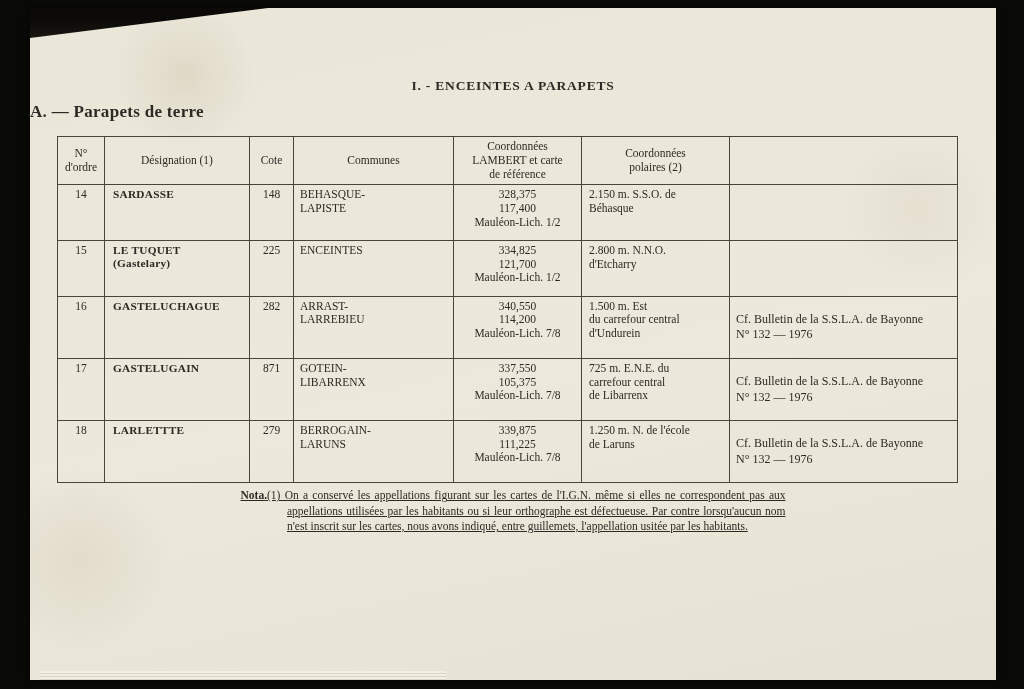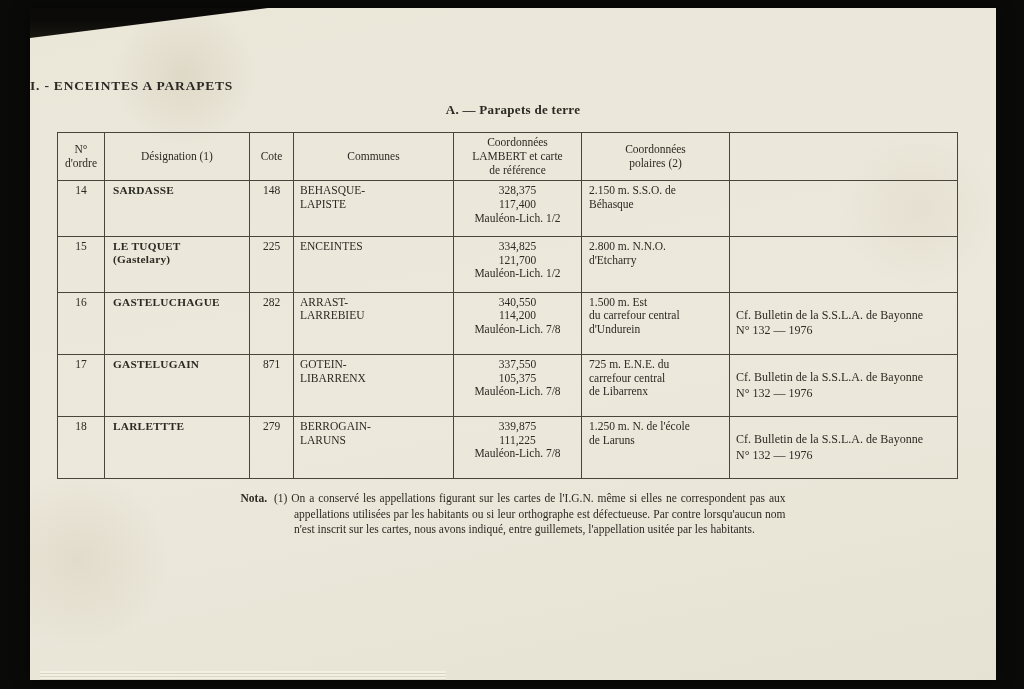--- a/index.html
+++ b/index.html
@@ -23,26 +23,26 @@
     position:absolute; top:0; left:0; width:238px; height:30px;
     background:linear-gradient(to bottom, #0b0a08 40%, #1a1712);
     clip-path:polygon(0 0, 100% 0, 0 100%);
   }
   .page-edge {
     position:absolute; left:10px; bottom:0; width:42%; height:9px;
     background:repeating-linear-gradient(to bottom, #f4f1e5 0 2px, #d8d3c0 2px 3px);
     opacity:.85;
   }
   .title {
-    margin-top:70px; text-align:left;
+    margin-top:70px; text-align:center;
     font-size:13.5px; font-weight:bold; letter-spacing:.8px;
   }
   .subtitle {
-    margin-top:8px; text-align:center;
-    font-size:13px; font-weight:bold; letter-spacing:.3px;
+    margin-top:8px; 
+    font-size:17px; font-weight:bold; letter-spacing:.3px;
   }
   table {
     margin:14px 0 0 27px; width:900px;
     border-collapse:collapse; table-layout:fixed;
   }
   th, td {
     border:1px solid #4a453a;
     white-space:pre-line;
     overflow:hidden;
   }
@@ -54,23 +54,23 @@
   td {
     font-size:11.5px; line-height:1.18;
     vertical-align:top; height:43px; padding:3px 6px 11px;
   }
   .c-num, .c-cote { text-align:center; }
   .c-des { font-weight:bold; font-size:11.3px; letter-spacing:.25px; padding-left:8px; }
   .c-lam { text-align:center; padding-left:2px; padding-right:2px; }
   .c-pol { padding-left:7px; }
   .c-ref { font-size:12px; line-height:1.3; padding:15px 6px; text-align:left; }
   .nota {
-    margin:12px auto 0; width:545px;
+    margin:5px auto 0; width:545px;
     font-size:11.5px; line-height:1.33;
-    display:flex; gap:7px;
+    display:flex; gap:0;text-decoration:underline;
   }
   .nota-label { font-weight:bold; flex:0 0 auto; }
   .nota-notes { flex:1; }
   .nota-notes p {
     text-align:justify;
     padding-left:20px; text-indent:-20px;
   }
   .nota-notes p + p { margin-top:2px; }
 </style>
 </head>

